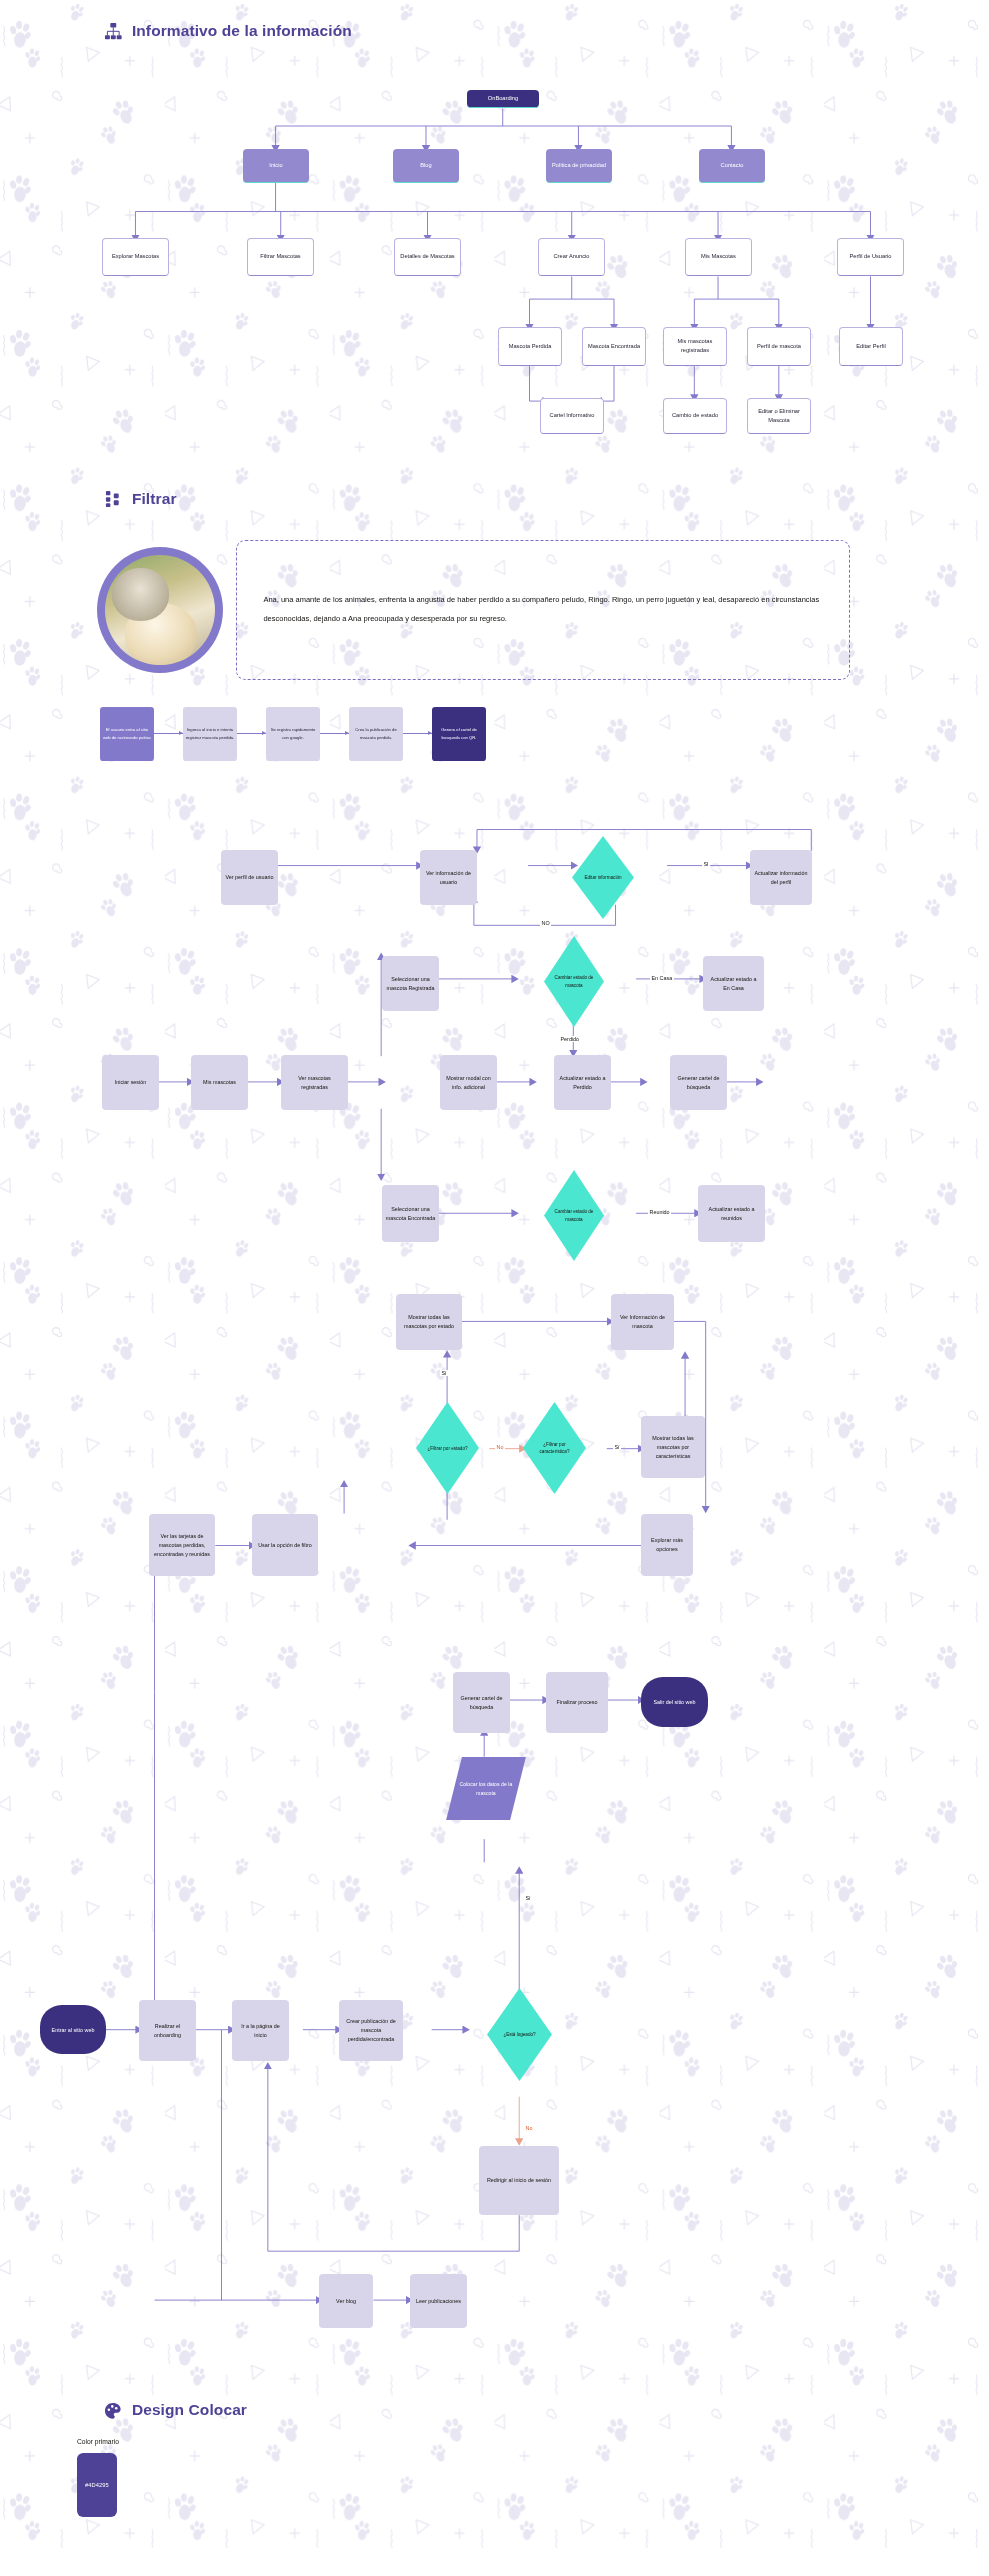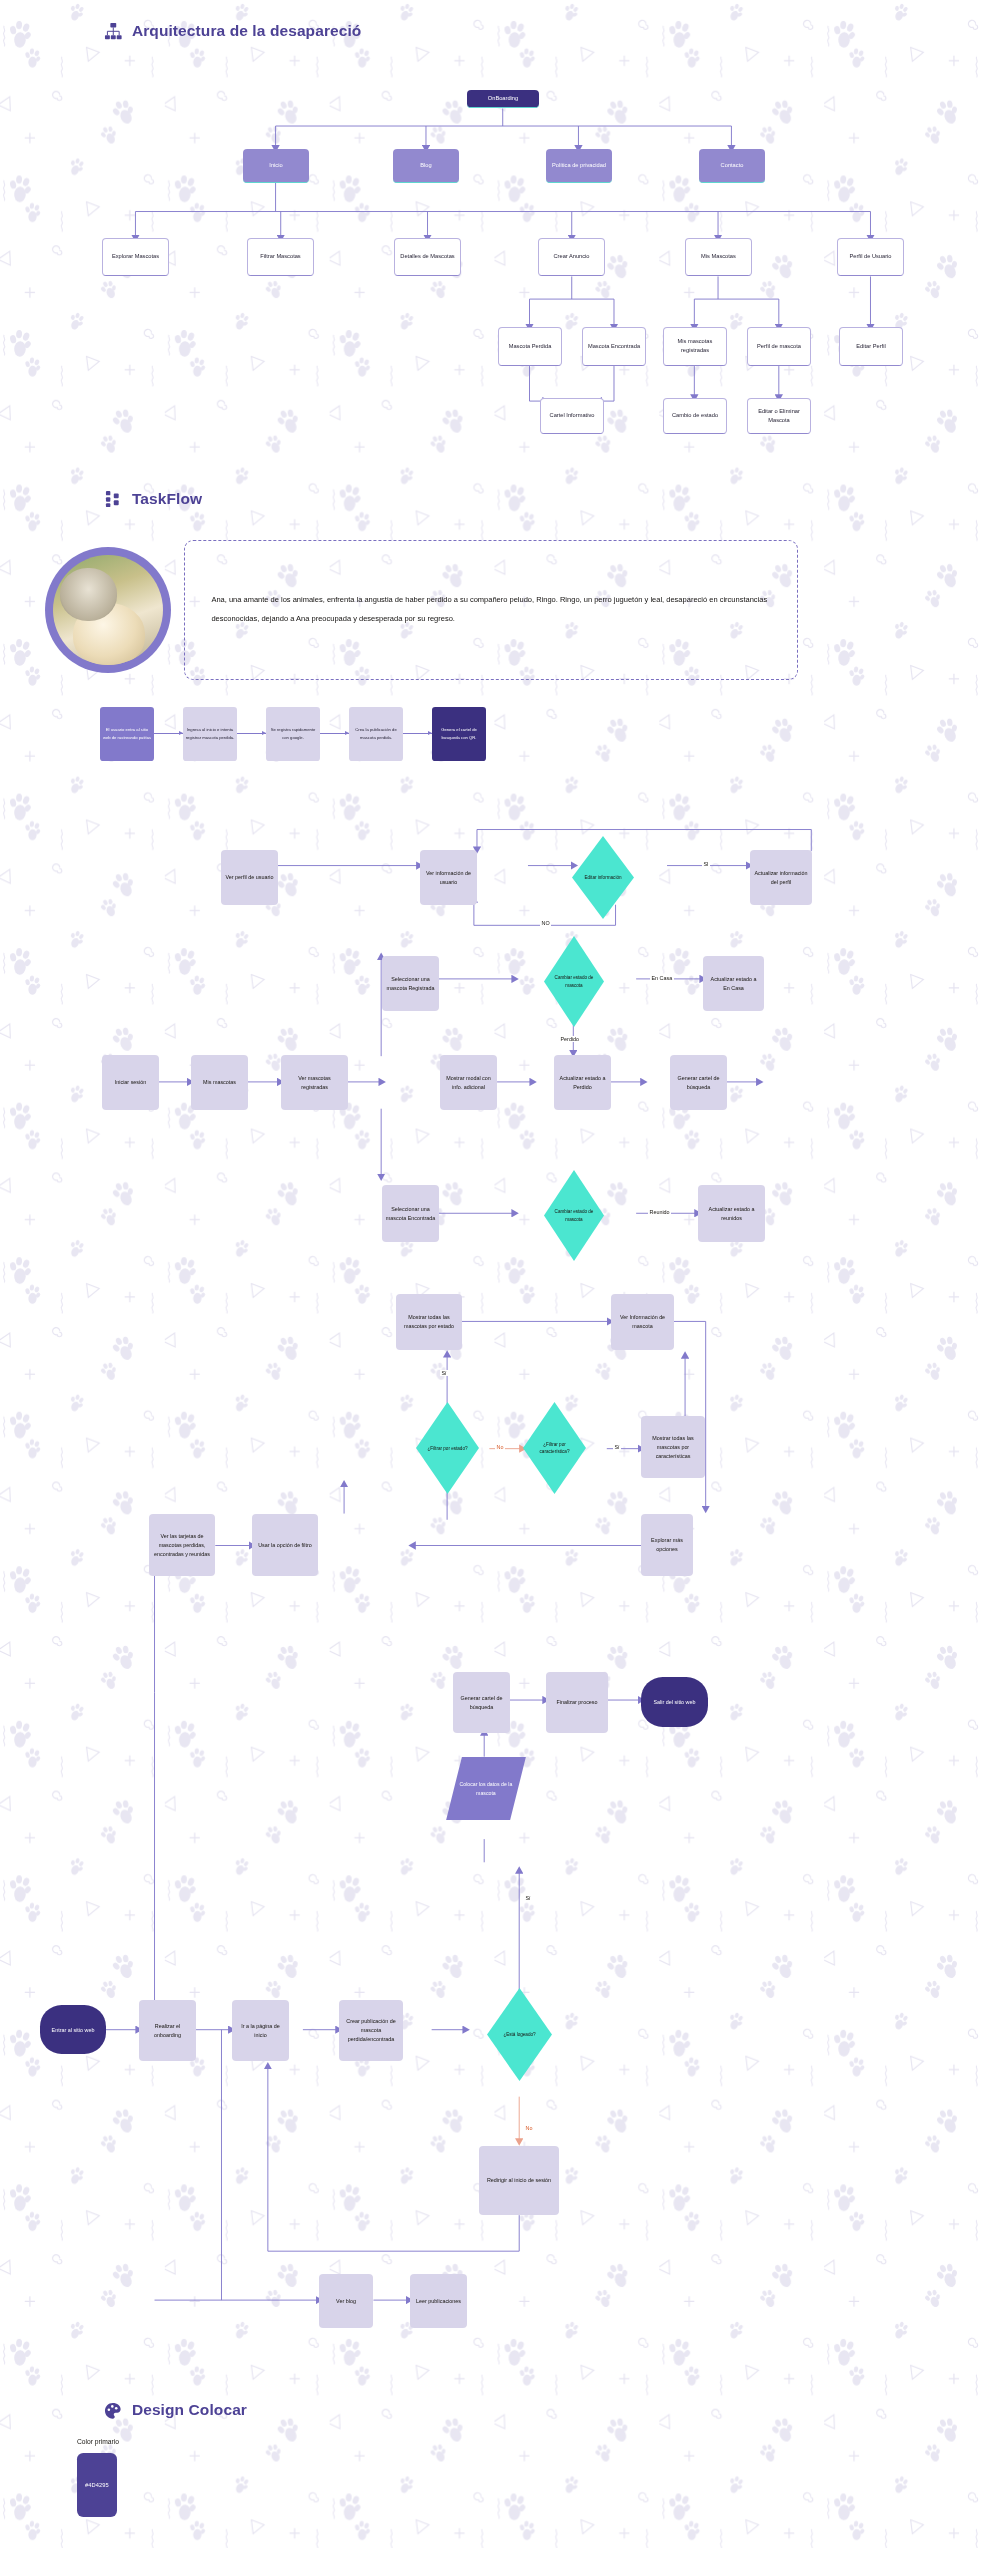--- a/index.html
+++ b/index.html
@@ -75,21 +75,21 @@
 
   
   
   
   #taskflow { padding-top: 36px; height: 289px; position: relative; }
   .tf-persona {
     display: flex;
     align-items: center;
     gap: 13.4px;
     margin-top: 31px;
-    padding-left: 45px;
+    padding-left: 97px;
   }
   .tf-avatar {
     width: 126px; height: 126px; border-radius: 50%;
     background: #8279cb;
     display: flex; align-items: center; justify-content: center;
     flex: none;
   }
   .tf-avatar .photo {
     width: 110px; height: 110px; border-radius: 50%;
     overflow: hidden;
@@ -280,21 +280,21 @@
 
 <section id="arquitectura">
   <div class="sec-head">
     <svg class="ico" viewBox="0 0 40 40">
       <rect x="15" y="2" width="12" height="9" rx="1.5" fill="#4d4295"></rect>
       <rect x="4" y="27" width="10" height="8" rx="1.5" fill="#4d4295"></rect>
       <rect x="16" y="27" width="10" height="8" rx="1.5" fill="#4d4295"></rect>
       <rect x="28" y="27" width="10" height="8" rx="1.5" fill="#4d4295"></rect>
       <path d="M21 11 V19 M9 27 V19 H33 V27 M21 19 V27" stroke="#4d4295" stroke-width="2" fill="none"></path>
     </svg>
-    <span class="ttl">Arquitectura de la desapareció</span>
+    <span class="ttl">Informativo de la información</span>
   </div>
 
   <div class="tree-wrap">
     <svg viewBox="0 0 1920 760">
       <defs>
         <marker id="ar" markerWidth="9" markerHeight="9" refX="4" refY="4.5" orient="auto">
           <path d="M0 0 L8 4.5 L0 9 z" fill="#8279cb"></path>
         </marker>
       </defs>
       <g stroke="#8279cb" stroke-width="1.8" fill="none">
@@ -362,21 +362,21 @@
 
 <section id="taskflow">
   <div class="sec-head">
     <svg class="ico" viewBox="0 0 40 40">
       <rect x="6" y="4" width="9" height="9" rx="2" fill="#4d4295"></rect>
       <rect x="6" y="17" width="9" height="9" rx="2" fill="#4d4295"></rect>
       <rect x="6" y="29" width="9" height="8" rx="2" fill="#4d4295"></rect>
       <rect x="22" y="9" width="10" height="10" rx="2" fill="#4d4295"></rect>
       <rect x="22" y="23" width="10" height="10" rx="2" fill="#4d4295"></rect>
     </svg>
-    <span class="ttl">TaskFlow</span>
+    <span class="ttl">Filtrar</span>
   </div>
 
   <div class="tf-persona">
     <div class="tf-avatar">
       <div class="photo"></div>
     </div>
     <div class="tf-quote">
       <p>Ana, una amante de los animales, enfrenta la angustia de haber perdido a su compañero peludo, Ringo. Ringo, un perro juguetón y leal, desapareció en circunstancias desconocidas, dejando a Ana preocupada y desesperada por su regreso.</p>
     </div>
   </div>

